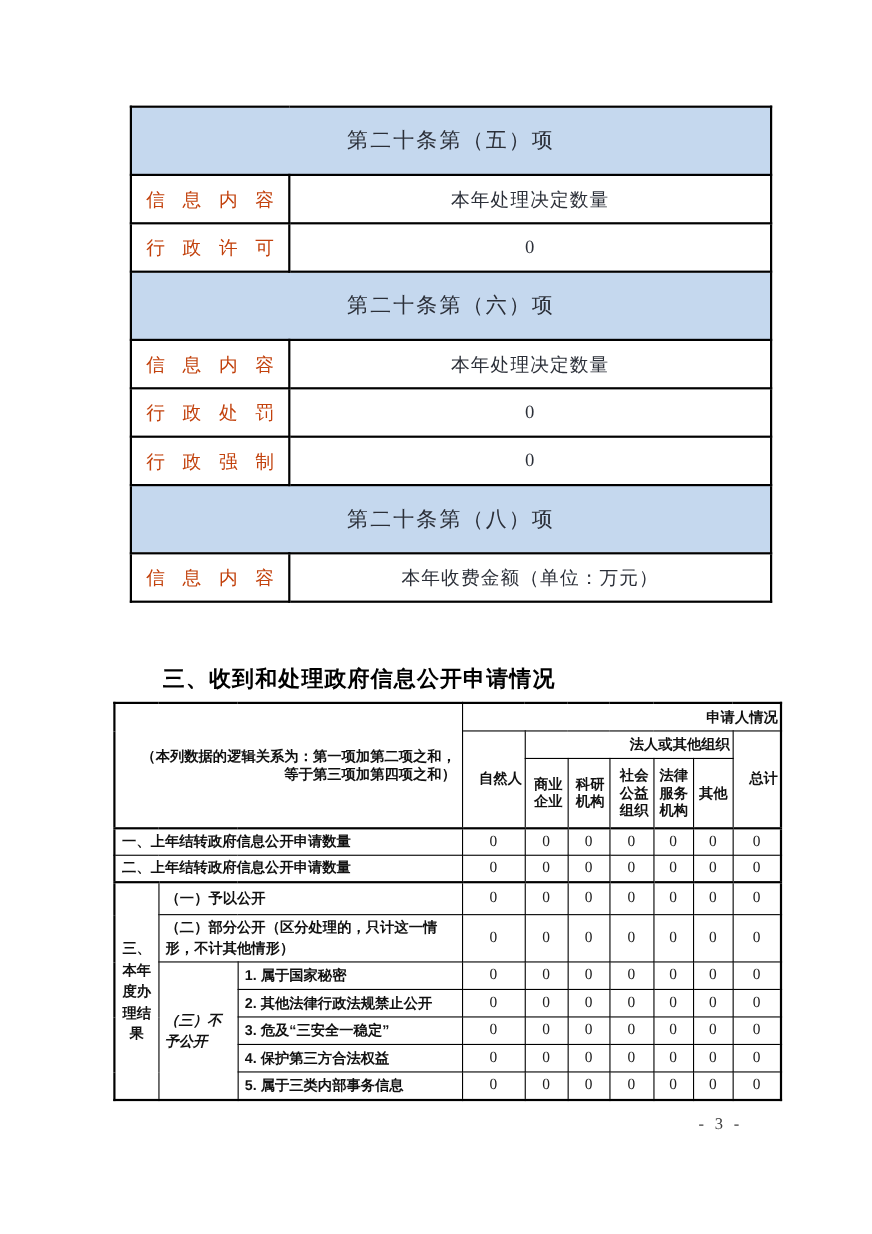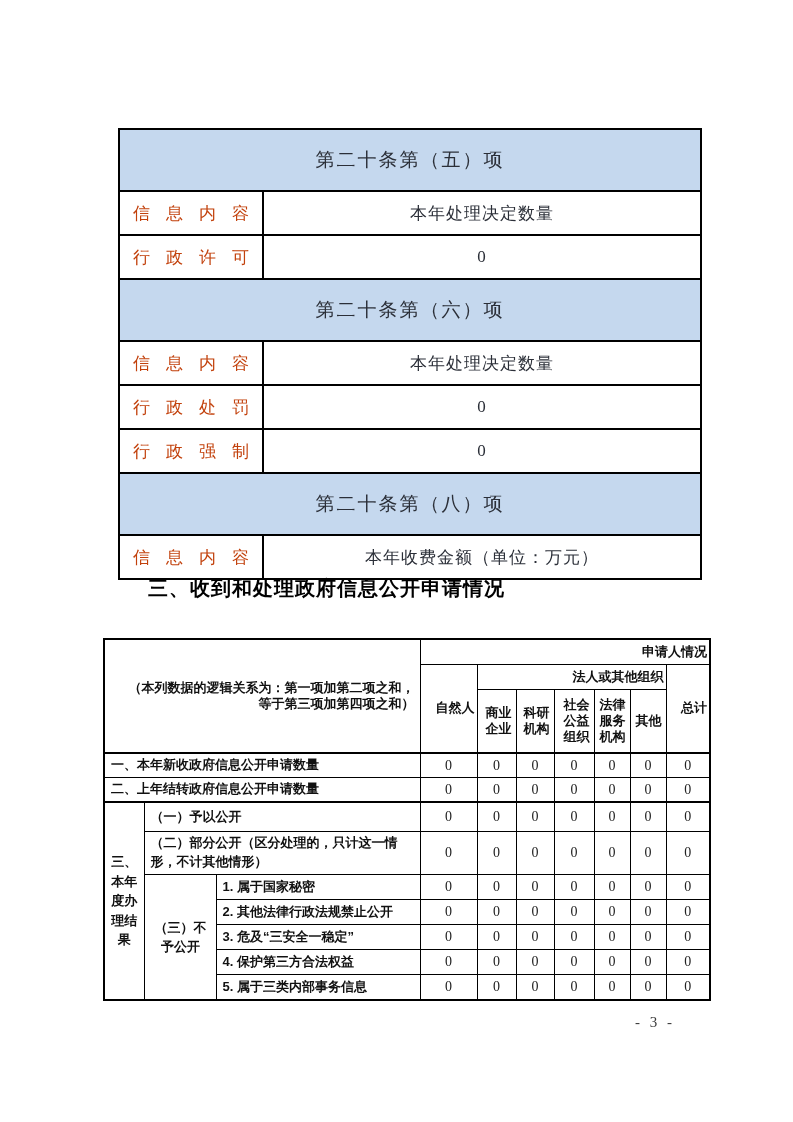--- a/index.html
+++ b/index.html
@@ -4,60 +4,60 @@
 <style>
   html,body { margin:0; padding:0; background:#e9e9e9; }
   .page {
     position:relative; width:793px; height:1122px; margin:0 auto;
     background:#ffffff; overflow:hidden;
     font-family:"Liberation Serif", serif; color:#2d2d2d;
   }
 
   
   #t1 {
-    position:absolute; left:118px; top:128px;
+    position:absolute; left:118px; top:96px;
     border-collapse:collapse; table-layout:fixed; width:582px;padding-left:24px;
   }
   #t1 td { border:2px solid #000; overflow:hidden; }
   #t1 tr.hdr td {
     background:#c5d8ee; text-align:center;
     font-size:19px; letter-spacing:2px; color:#2b2f38; height:58px;
   }
   #t1 td.lbl {
     font-size:17px; color:#c2410c;
     text-align:justify; text-align-last:justify; padding:0 13px;
   }
   #t1 td.val { text-align:center; font-size:17px; letter-spacing:1px; color:#2b2f38; }
   #t1 tr.r-info td { height:40px; }
   #t1 tr.r-data td { height:40px; }
 
   
   #heading3 {
-    position:absolute; left:148px; top:575px;
+    position:absolute; left:148px; top:604px;
     font-family:"Liberation Sans", sans-serif; font-weight:bold;
     font-size:20px; letter-spacing:1px; color:#000;
   }
 
   
   #t2 {
     position:absolute; left:103px; top:638px;
     border-collapse:collapse; table-layout:fixed; width:606px;
     font-family:"Liberation Sans", sans-serif; font-weight:bold; color:#111;
     border:2px solid #000;
   }
   #t2 td { border:1px solid #000; font-size:13px; overflow:hidden; padding:1px 2px; }
   #t2 tr.h td { text-align:right; line-height:1.25; }
   #t2 td.note { text-align:left; padding:2px 5px 2px 7px; line-height:1.55; font-size:13px; }
   #t2 td.colname { word-break:break-all; padding:1px 4px; }
   #t2 td.rl { text-align:left; padding:1px 4px 1px 6px; line-height:1.45; }
   #t2 td.vl {
     text-align:center; word-break:break-all; padding:0 6px;
     line-height:1.5; font-size:13px;
   }
-  #t2 td.gl { text-align:center; word-break:break-all; padding:2px 4px 2px 5px; line-height:1.5; }
+  #t2 td.gl { text-align:left; word-break:break-all; padding:2px 4px 2px 5px; line-height:1.5;font-style:italic; }
   #t2 td.v {
     text-align:center; font-family:"Liberation Serif", serif;
     font-weight:normal; font-size:14px; color:#222;
   }
   #t2 tr.hrow1 td { height:22px; }
   #t2 tr.hrow2 td { height:22px; }
   #t2 tr.hrow3 td { height:60px; }
   #t2 tr.b1 td { height:21px; border-top-width:2px; }
   #t2 tr.b2 td { height:21px; }
   #t2 tr.s1 td { height:26px; border-top-width:2px; }
@@ -151,21 +151,21 @@
     </tr>
     <tr class="h hrow3">
       <td class="colname">商业企业</td>
       <td class="colname">科研机构</td>
       <td class="colname">社会公益组织</td>
       <td class="colname">法律服务机构</td>
       <td class="colname">其他</td>
     </tr>
 
     <tr class="b1">
-      <td class="rl" colspan="3">一、本年新收政府信息公开申请数量</td>
+      <td class="rl" colspan="3">一、上年结转政府信息公开申请数量</td>
       <td class="v">0</td>
       <td class="v">0</td>
       <td class="v">0</td>
       <td class="v">0</td>
       <td class="v">0</td>
       <td class="v">0</td>
       <td class="v">0</td>
     </tr>
     <tr class="b2">
       <td class="rl" colspan="3">二、上年结转政府信息公开申请数量</td>

